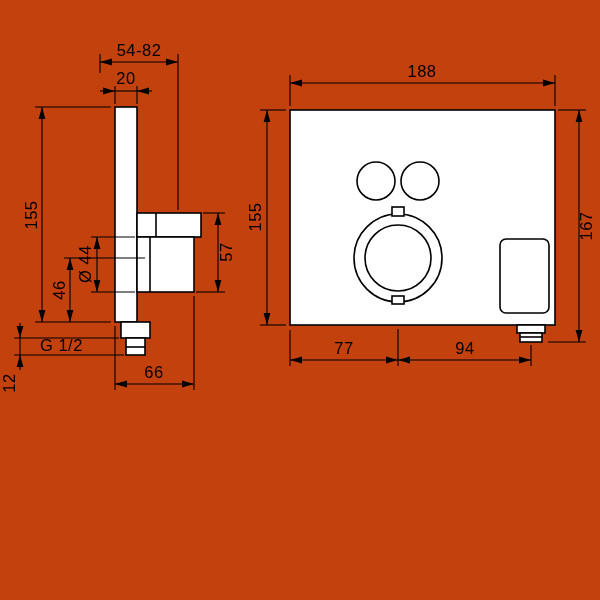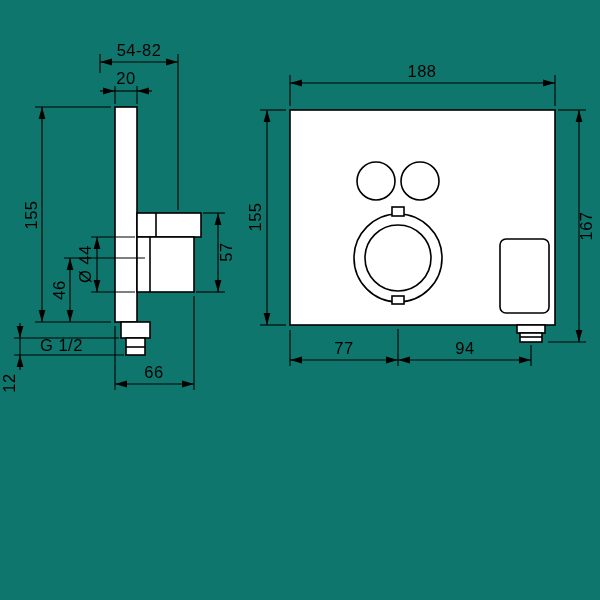--- a/index.html
+++ b/index.html
@@ -1,16 +1,16 @@
 <!DOCTYPE html>
 <html><head>
 <meta charset="utf-8">
 <style>
   html,body{margin:0;padding:0;background:#ffffff;}
-  .page{width:600px;height:600px;background:#0f766e;position:relative;overflow:hidden;}
+  .page{width:600px;height:600px;background:#c2410c;position:relative;overflow:hidden;}
   svg{display:block;}
   .ol{fill:#ffffff;stroke:#000000;stroke-width:1.6;}
   .oln{fill:none;stroke:#000000;stroke-width:1.6;}
   .dl{fill:none;stroke:#000000;stroke-width:1.1;}
   text{font-family:"Liberation Sans","DejaVu Sans",sans-serif;font-size:16.5px;fill:#000000;letter-spacing:0.5px;}
   .mid{text-anchor:middle;}
 </style>
 </head>
 <body>
 

